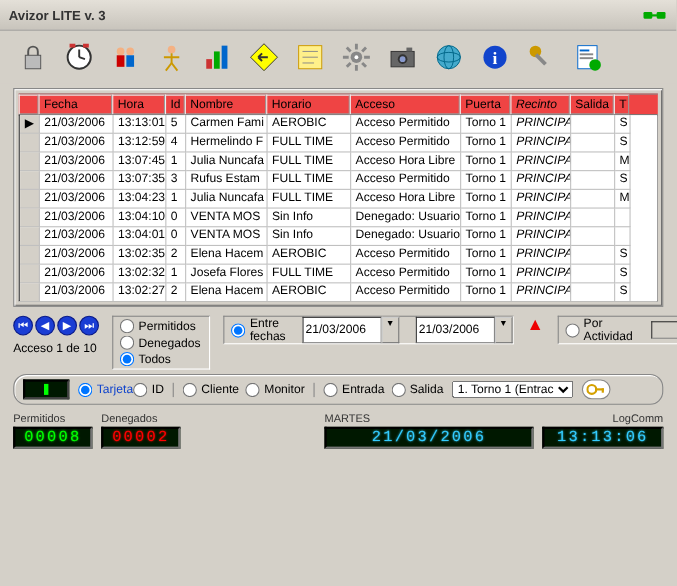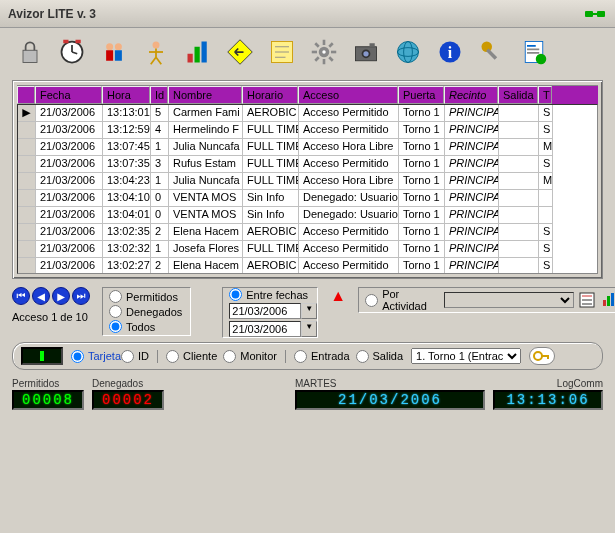--- a/index.html
+++ b/index.html
@@ -11,51 +11,51 @@
   .titlebar .plug { width: 24px; height: 12px; }
   .titlebar .plug svg { width: 100%; height: 100%; }
   
   .toolbar { display: flex; gap: 6px; padding: 6px 12px; background: #d4d0c8; }
   .toolbar .tbtn { width: 36px; height: 36px; border: 1px solid transparent; display: flex; align-items: center; justify-content: center; cursor: pointer; }
   .toolbar .tbtn svg { width: 28px; height: 28px; }
   
   .panel { margin: 4px 12px; border: 1px solid #888; background: #d4d0c8; box-shadow: inset 1px 1px #fff, inset -1px -1px #666; padding: 4px; }
   
   .grid-title { text-align: center; font-size: 11px; padding: 2px; background: #d4d0c8; }
-  .grid-header { display: flex; background: #a21caf; border-top: 1px solid #888; }
+  .grid-header { display: flex; background: #ef4444; border-top: 1px solid #888; }
   .grid-header .hcell { border: 1px outset #eee; padding: 2px 4px; font-size: 11px; overflow: hidden; white-space: nowrap; flex-shrink: 0; }
   .grid-body { background: #fff; overflow-y: auto; height: 170px; border: 1px inset #888; }
   .grid-row { display: flex; height: 17px; }
   .grid-row .rcell { border-right: 1px solid #c0c0c0; border-bottom: 1px solid #c0c0c0; padding: 1px 4px; font-size: 11px; overflow: hidden; white-space: nowrap; flex-shrink: 0; }
   .grid-row .rowhead { background: #d4d0c8; text-align: center; }
   
   .col-rowhead { width: 18px; }
   .col-fecha { width: 67px; }
   .col-hora { width: 48px; }
   .col-id { width: 18px; }
   .col-nombre { width: 74px; }
-  .col-horario { width: 56px; }
+  .col-horario { width: 76px; }
   .col-acceso { width: 100px; }
   .col-puerta { width: 46px; }
   .col-recinto { width: 54px; font-style: italic; }
   .col-salida { width: 40px; }
   .col-t { width: 14px; }
   
   .filter-area { margin: 8px 12px 4px; display: flex; align-items: flex-start; gap: 12px; }
   .nav-btns { display: flex; gap: 2px; flex-direction: column; align-items: flex-start; }
   .nav-row { display: flex; gap: 2px; }
   .navbtn { width: 18px; height: 18px; border-radius: 50%; background: #1a3dd4; color: #fff; display: flex; align-items: center; justify-content: center; font-size: 10px; cursor: pointer; border: 1px solid #0a1a88; }
   .nav-label { font-size: 11px; margin-top: 4px; }
   
   .radio-col { display: flex; flex-direction: column; gap: 2px; padding: 2px 8px; }
   .radio-item { display: flex; align-items: center; gap: 4px; font-size: 11px; }
   .radio-item input { margin: 0; }
   .fieldset-border { border-left: 1px solid #888; border-top: 1px solid #888; border-right: 1px solid #fff; border-bottom: 1px solid #fff; padding-left: 6px; }
   
-  .date-col { display: flex; flex-direction: column; gap: 2px; margin-left: 19px; }
+  .date-col { display: flex; flex-direction: row; gap: 15px; }
   .date-sel { display: flex; }
   .date-sel input { width: 72px; font-size: 11px; padding: 1px 2px; border: 1px inset #888; }
   .date-sel .dd { width: 16px; border: 1px outset #ccc; background: #d4d0c8; font-size: 8px; text-align: center; cursor: pointer; }
   
   .activity-col { display: flex; flex-direction: row; gap: 17px; flex: 1; }
   .activity-sel { display: flex; gap: 4px; align-items: center; }
   .activity-sel select { width: 130px; font-size: 11px; background: #d4d0c8; border: 1px inset #888; }
   .iconbtn { width: 18px; height: 18px; cursor: pointer; display: flex; align-items: center; justify-content: center; }
   .warn-tri { color: #e00; font-size: 16px; }
   

